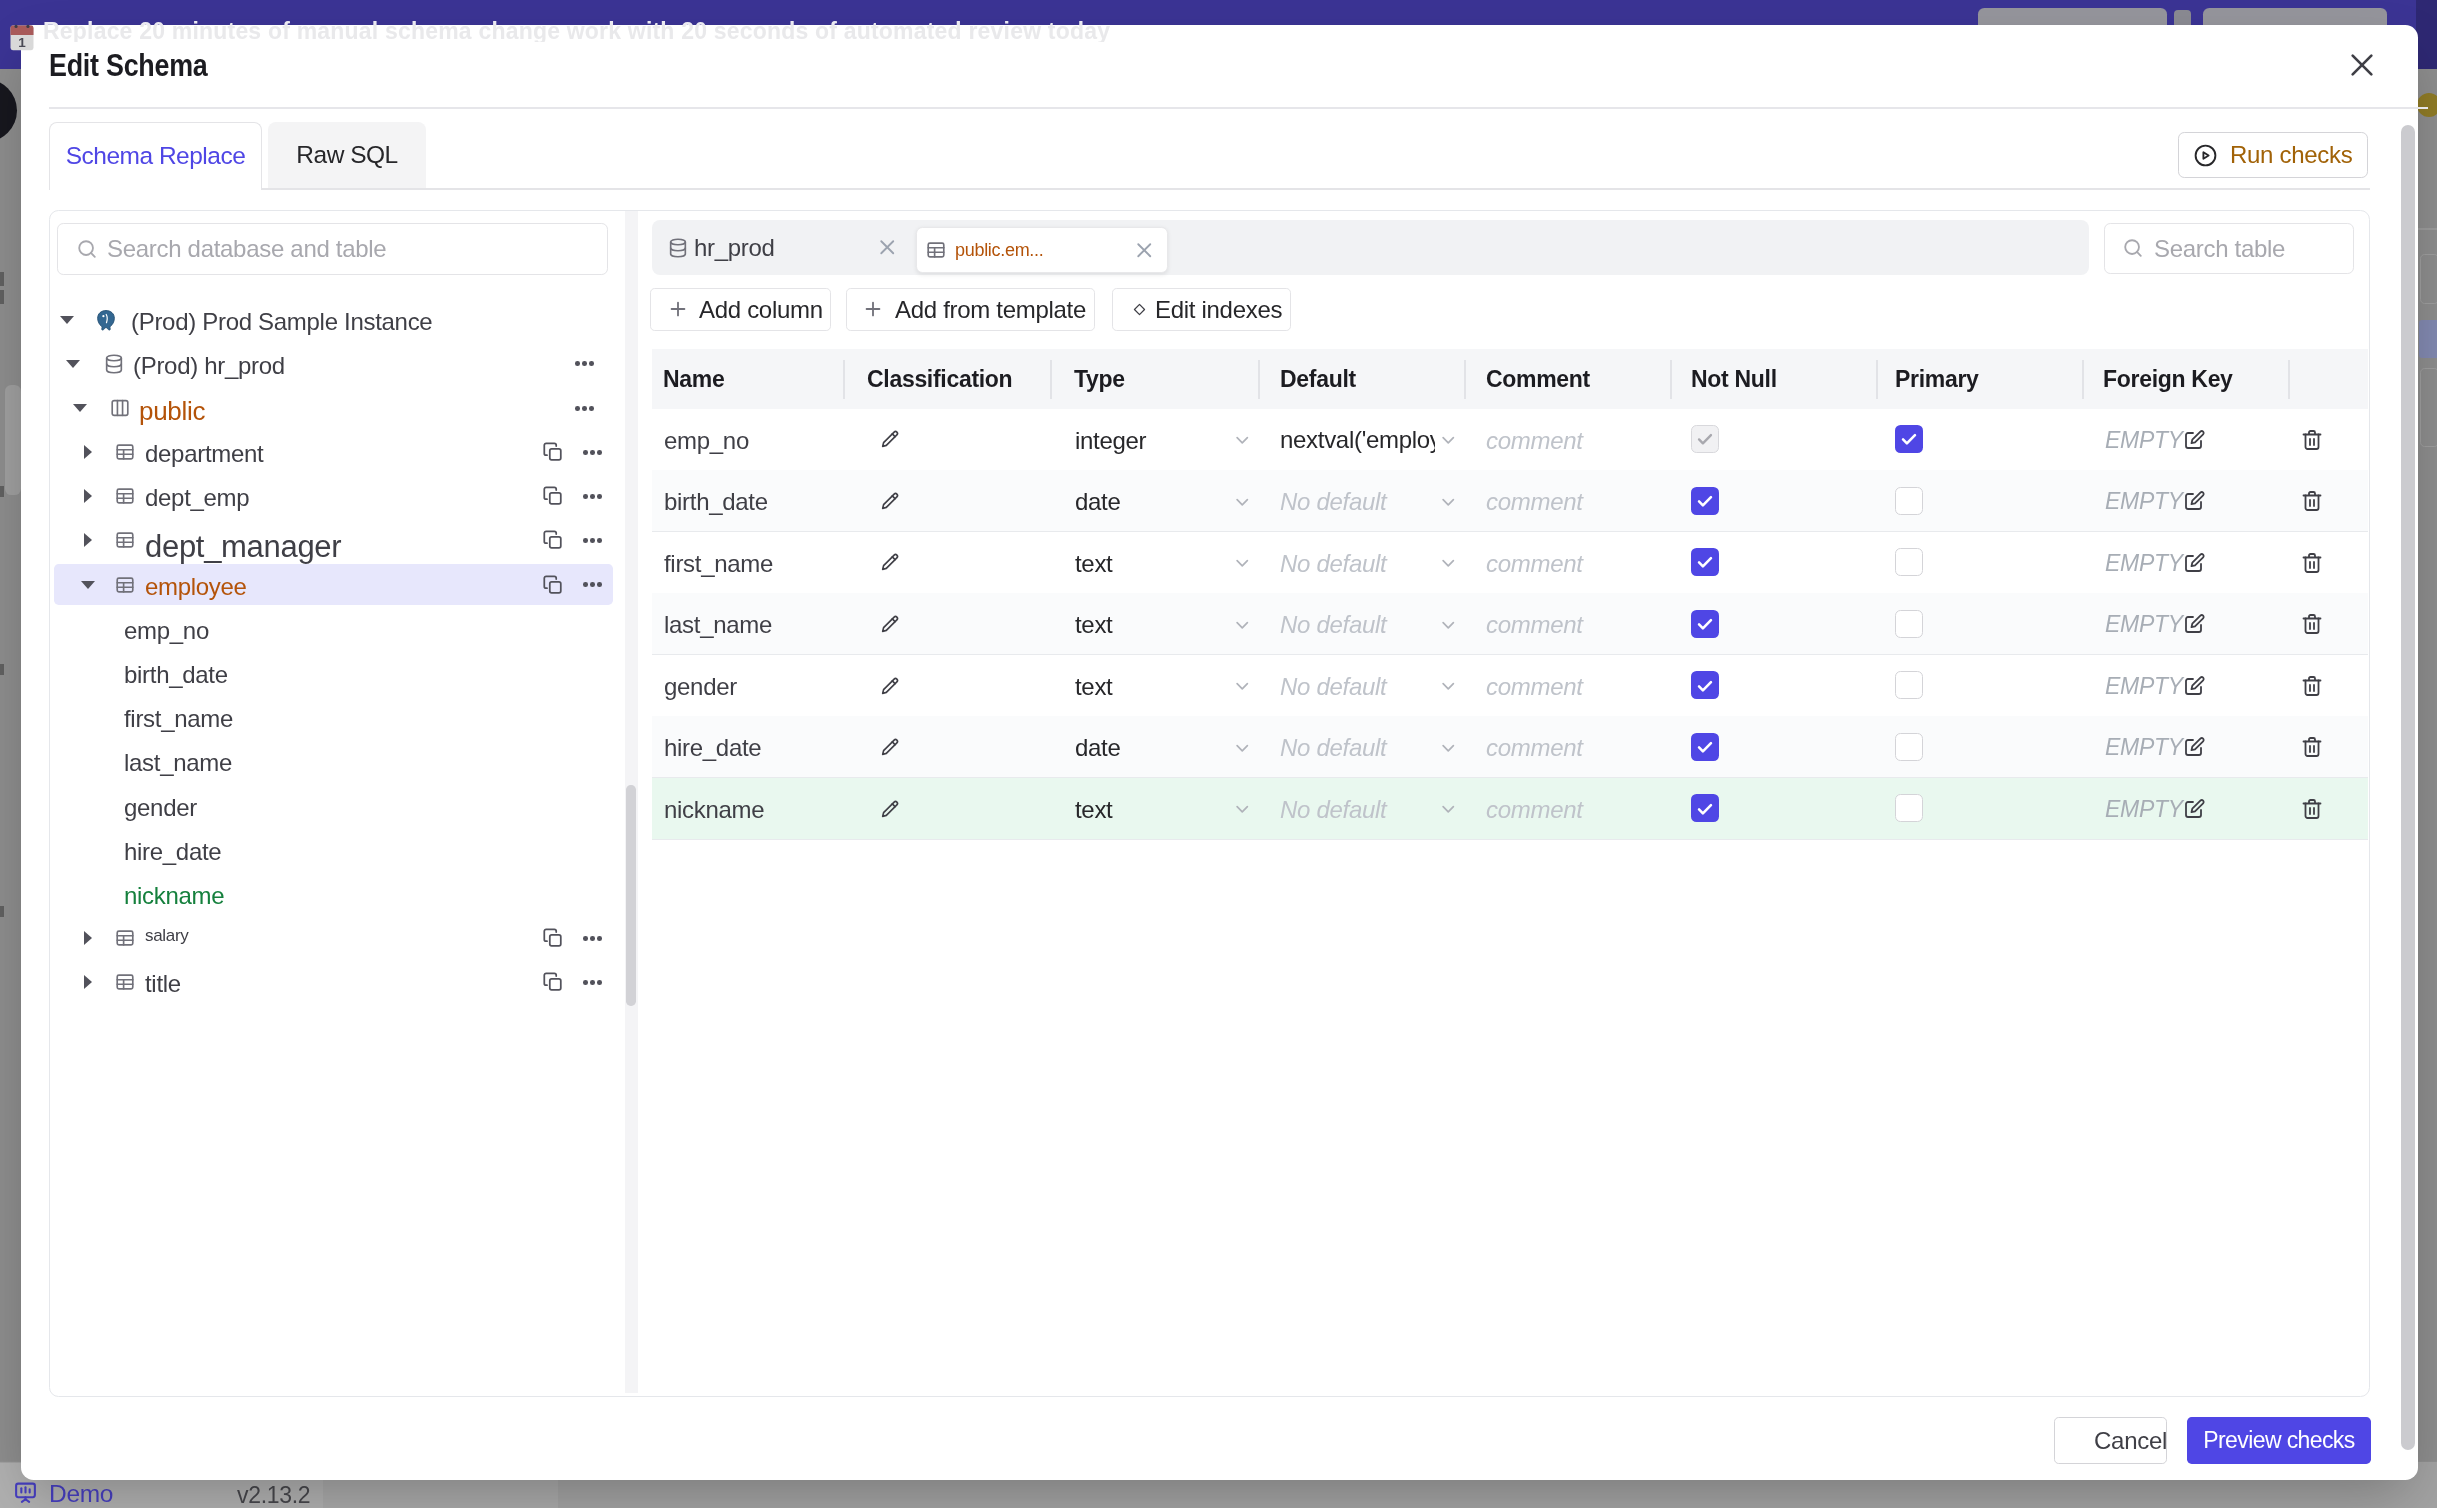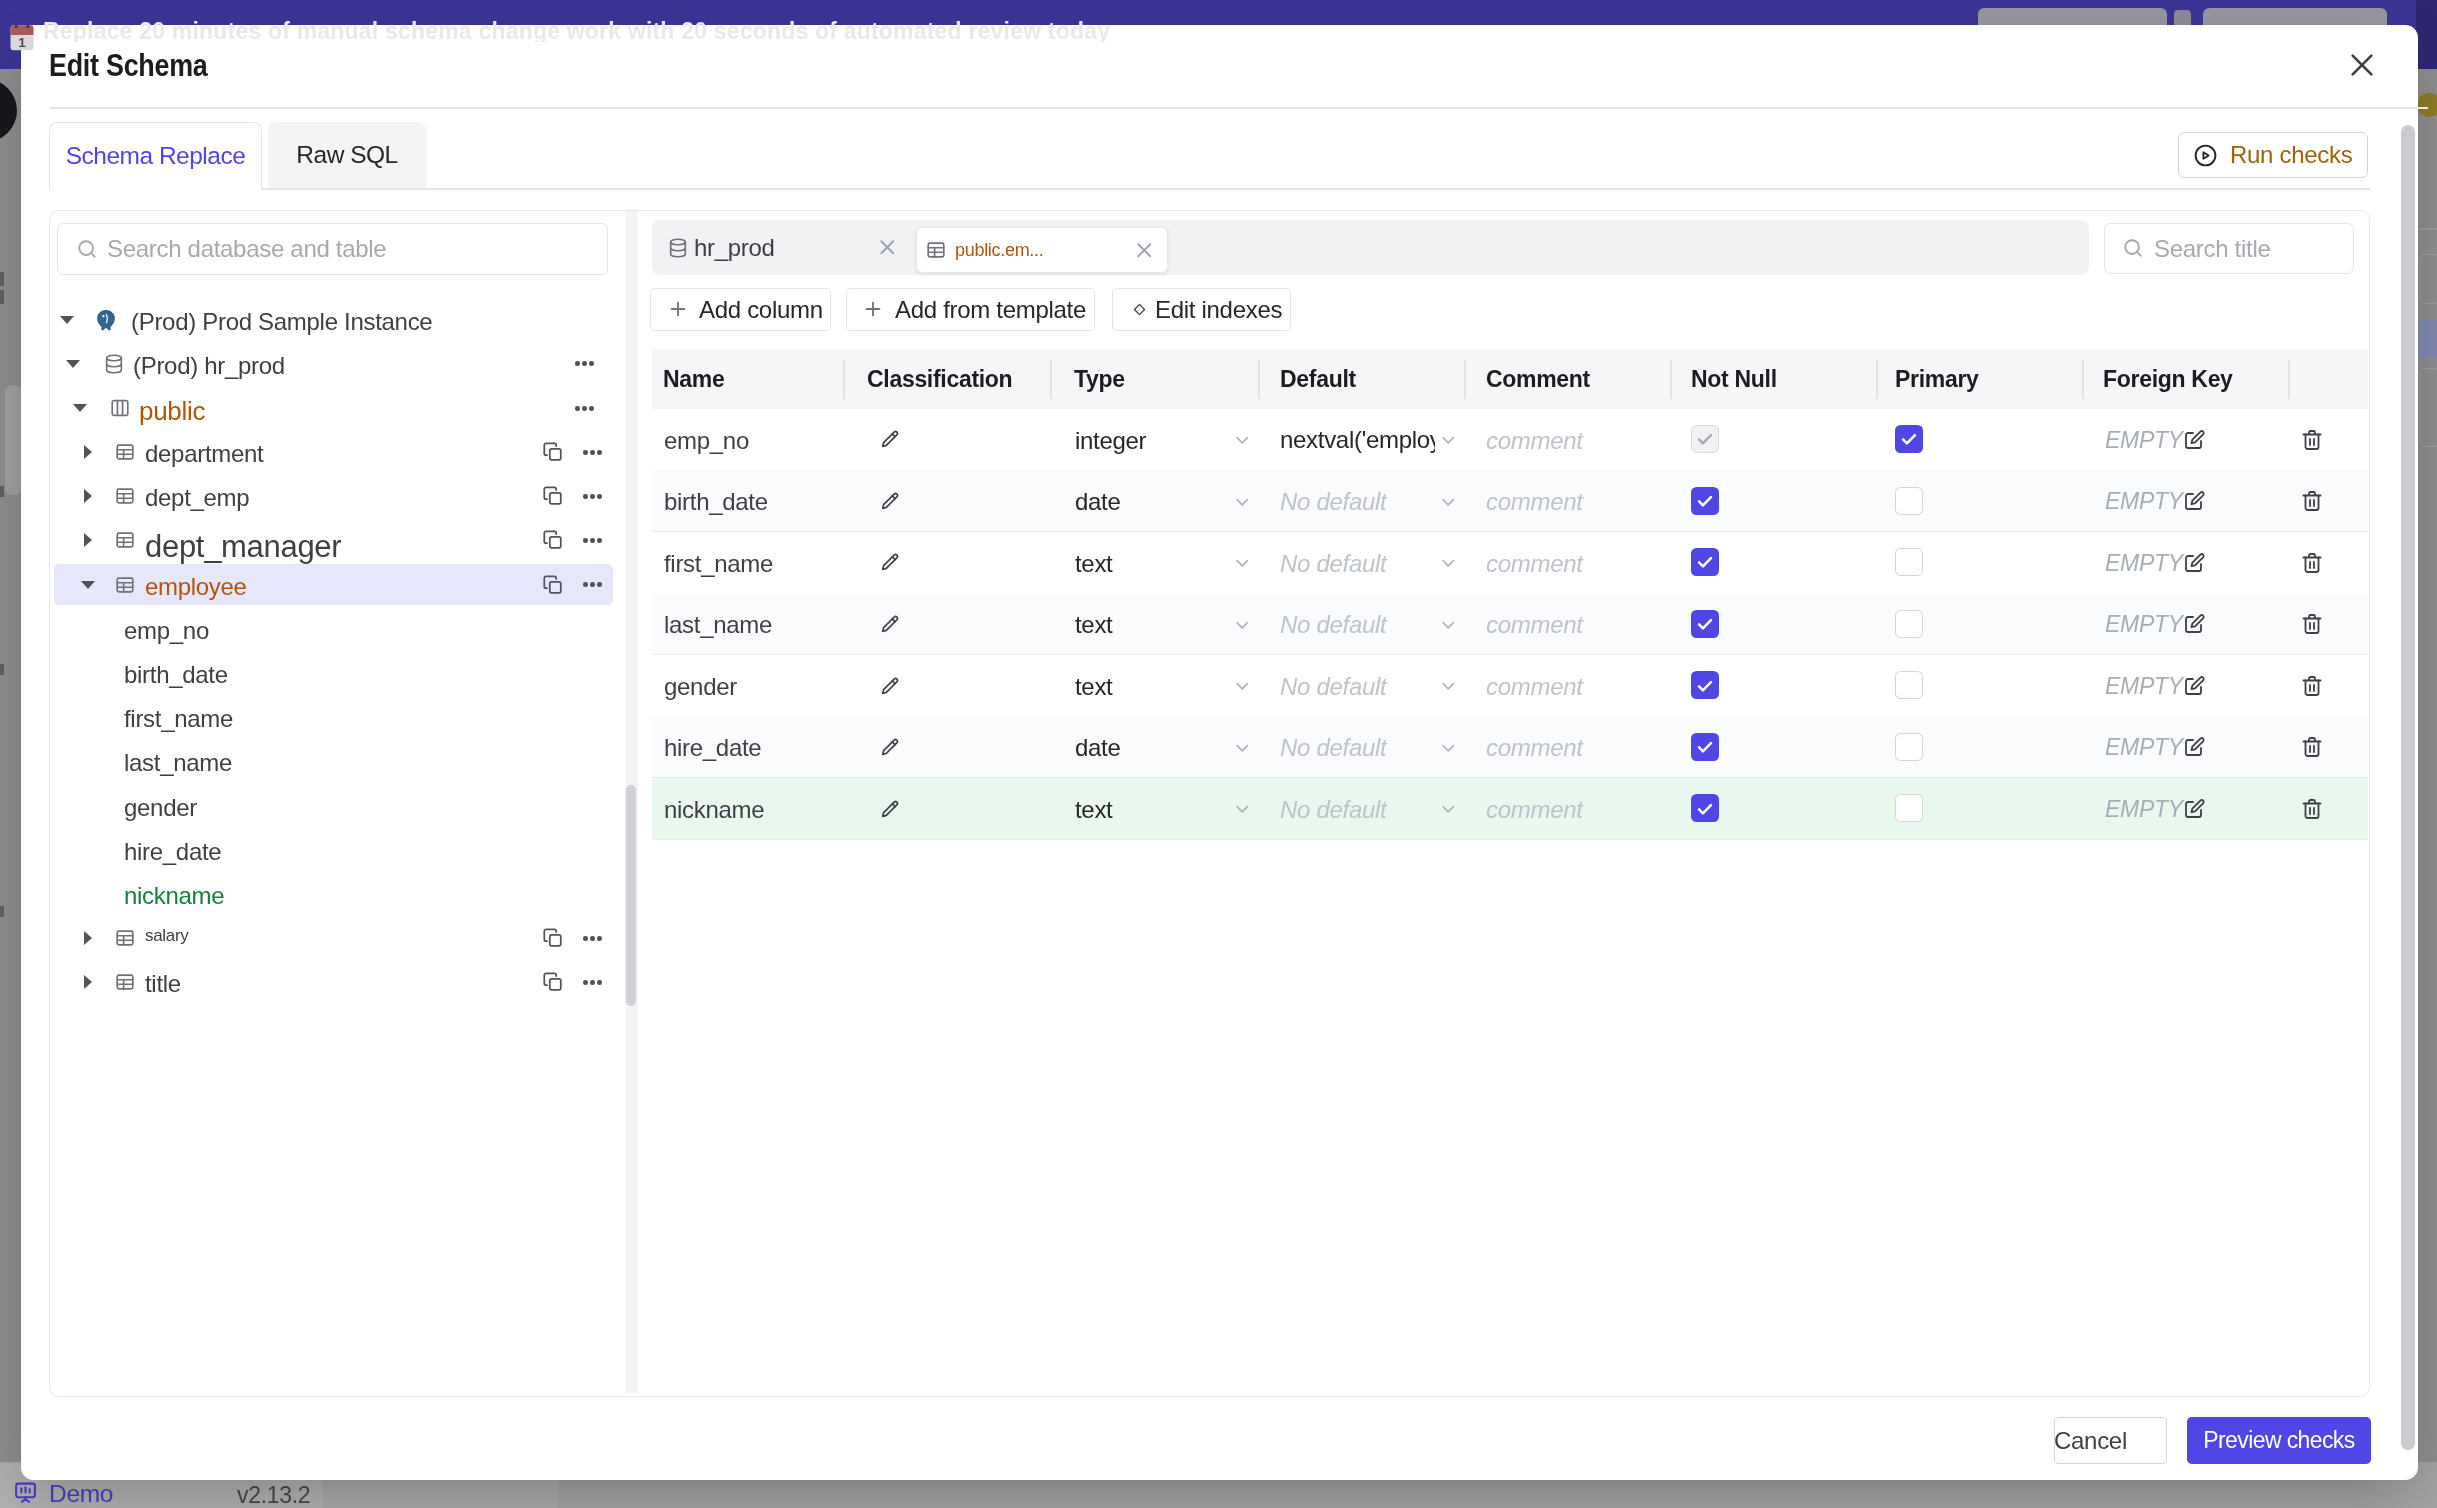--- a/index.html
+++ b/index.html
@@ -260,21 +260,21 @@
       <path d="M19 5 5 19"></path>
     </g>
   </svg>
 <div class="ab" style="left:2104px;top:223px;width:250px;height:51px;border:1.6px solid #e4e4e7;border-radius:6.3px"></div>
 <svg class="ab" style="left:2122px;top:237px" width="22" height="22" viewBox="0 0 24 24" fill="none" stroke-linecap="round" stroke-linejoin="round">
     <g stroke="#a8a8ae" stroke-width="2">
       <circle cx="11" cy="11" r="7.5"></circle>
       <path d="m20.5 20.5-4.2-4.2"></path>
     </g>
   </svg>
-<div class="txt" style="left:2154px;top:223px;height:51px;line-height:51px;font-size:24px;color:#a8a8ae">Search title</div>
+<div class="txt" style="left:2154px;top:223px;height:51px;line-height:51px;font-size:24px;color:#a8a8ae">Search table</div>
 <div class="ab" style="left:650px;top:288px;width:181px;height:43px;border:1.6px solid #e4e4e7;border-radius:4.7px;background:#fff"></div>
 <svg class="ab" style="left:667px;top:298px" width="22" height="22" viewBox="0 0 24 24" fill="none" stroke-linecap="round" stroke-linejoin="round">
     <g stroke="#71717a" stroke-width="2">
       <path d="M12 5v14"></path>
       <path d="M5 12h14"></path>
     </g>
   </svg>
 <div class="txt" style="left:699px;top:288px;height:43px;line-height:43px;font-size:24px;color:#27272a">Add column</div>
 <div class="ab" style="left:846px;top:288px;width:249px;height:43px;border:1.6px solid #e4e4e7;border-radius:4.7px;background:#fff"></div>
 <svg class="ab" style="left:862px;top:298px" width="22" height="22" viewBox="0 0 24 24" fill="none" stroke-linecap="round" stroke-linejoin="round">
@@ -601,21 +601,21 @@
 <svg class="ab" style="left:2300px;top:797px" width="24" height="24" viewBox="0 0 24 24" fill="none" stroke-linecap="round" stroke-linejoin="round">
     <g stroke="#3f3f46" stroke-width="1.8">
       <path d="M3.5 6.5h17"></path>
       <path d="M9 6V4.5a1.5 1.5 0 0 1 1.5-1.5h3A1.5 1.5 0 0 1 15 4.5V6"></path>
       <path d="M18.5 6.5V19a2 2 0 0 1-2 2h-9a2 2 0 0 1-2-2V6.5"></path>
       <path d="M10 11v6"></path>
       <path d="M14 11v6"></path>
     </g>
   </svg>
 <div class="ab" style="left:2054px;top:1417px;width:113px;height:47px;border:1.6px solid #d4d4d8;border-radius:4.7px"></div>
-<div class="txt" style="left:2054px;top:1417px;width:113px;height:47px;line-height:47px;text-align:left;font-size:24px;color:#3f3f46">Cancel</div>
+<div class="txt" style="left:2054px;top:1417px;width:113px;height:47px;line-height:47px;text-align:right;font-size:24px;color:#3f3f46">Cancel</div>
 <div class="ab" style="left:2187px;top:1417px;width:184px;height:47px;background:#4f46e5;border-radius:4.7px"></div>
 <div class="txt" style="left:2187px;top:1417px;width:184px;height:47px;line-height:47px;text-align:center;font-size:23px;letter-spacing:-0.6px;color:#fff">Preview checks</div>
 <div class="ab" style="left:2401px;top:125px;width:14px;height:1325px;background:#cbcbcf;border-radius:7px"></div>
 <div class="ab" style="left:0;top:25px;width:1152px;height:16.6px;overflow:hidden;z-index:60">
     <div class="txt" style="left:43px;top:-7px;font-size:23px;font-weight:bold;color:#e9e9eb;letter-spacing:0.2px">Replace 20 minutes of manual schema change work with 20 seconds of automated review today</div>
   </div>
 <svg class="ab" style="left:10.3px;top:24px;z-index:70" width="24" height="27" viewBox="0 0 30 34">
 <rect x="0.5" y="2" width="29" height="31" rx="3" fill="#d9d9d9"></rect>
 <path d="M0.5 5a3 3 0 0 1 3-3h23a3 3 0 0 1 3 3v9H.5z" fill="#a85a5a"></path>
 <circle cx="7.5" cy="3" r="2" fill="#3c3c46"></circle>

